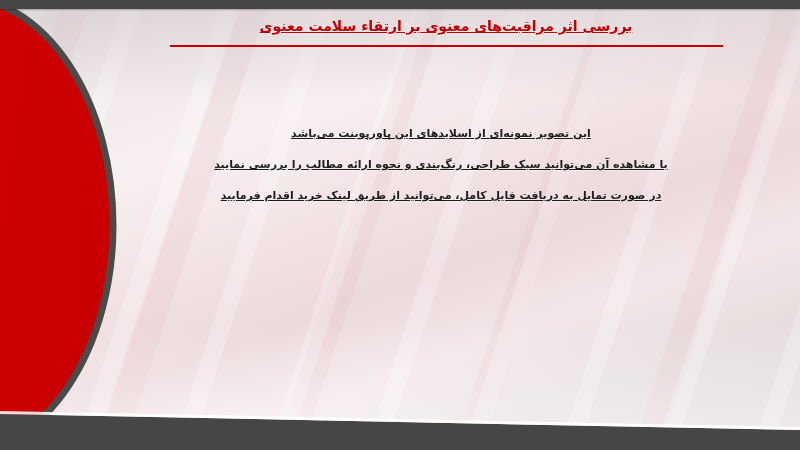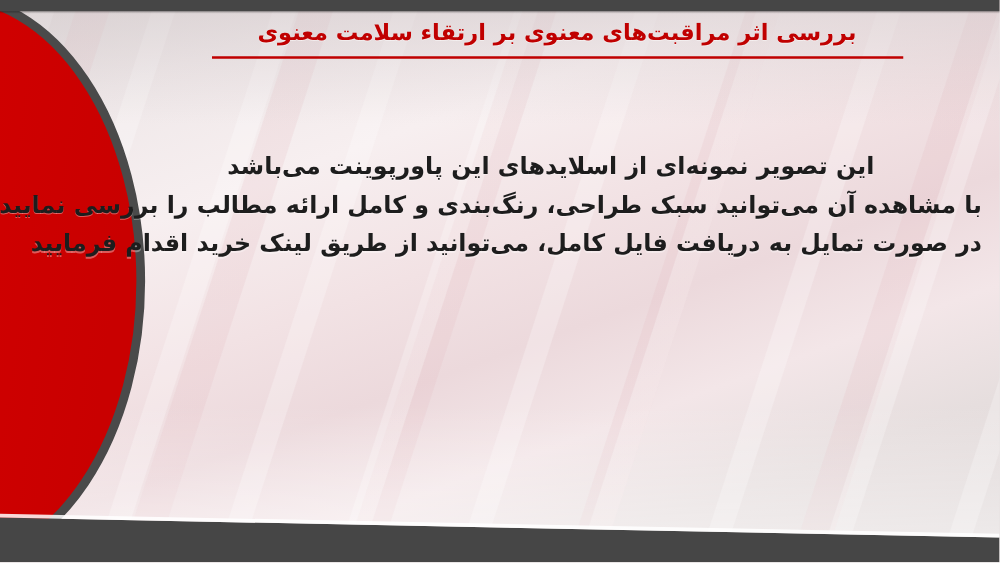--- a/index.html
+++ b/index.html
@@ -118,50 +118,52 @@
   .title-block {
     position: absolute;
     top: 12px;
     left: 110px;
     width: 672px;
     text-align: center;
     z-index: 8;
   }
   .title-line {
     color: #c00000;
-    font-size: 18px;
+    font-size: 14px;
     font-weight: bold;
     line-height: 29px;
     letter-spacing: 0px;
     text-shadow: 0 1px 0 rgba(255,255,255,0.45);
     white-space: nowrap;
+    text-decoration: underline;
   }
   .title-rule {
     margin: 4px auto 0 auto;
     width: 553px;
     height: 2px;
     background: #c00000;
   }
 
   
   .body-block {
     position: absolute;
     top: 118px;
     left: 96px;
     width: 690px;
     text-align: center;
     z-index: 8;
   }
   .body-line {
     color: #1d1d1d;
-    font-size: 19px;
+    font-size: 11px;
     font-weight: bold;
     line-height: 31px;
     white-space: nowrap;
     text-shadow: 0 1px 0 rgba(255,255,255,0.35);
+    text-decoration: underline;
   }
 </style>
 </head>
 <body>
 
 <div id="slide">
 
   <div class="bg-base"></div>
   <div class="bg-streaks"></div>
   <div class="bg-vignette"></div>
@@ -191,17 +193,17 @@
     </svg>
   </div>
 
   <div class="title-block">
     <div class="title-line">بررسی اثر مراقبت‌های معنوی بر ارتقاء سلامت معنوی</div>
     <div class="title-rule"></div>
   </div>
 
   <div class="body-block">
     <div class="body-line">این تصویر نمونه‌ای از اسلایدهای این پاورپوینت می‌باشد</div>
-    <div class="body-line">با مشاهده آن می‌توانید سبک طراحی، رنگ‌بندی و کامل ارائه مطالب را بررسی نمایید</div>
+    <div class="body-line">با مشاهده آن می‌توانید سبک طراحی، رنگ‌بندی و نحوه ارائه مطالب را بررسی نمایید</div>
     <div class="body-line">در صورت تمایل به دریافت فایل کامل، می‌توانید از طریق لینک خرید اقدام فرمایید</div>
   </div>
 
 </div>
 
 </body></html>

